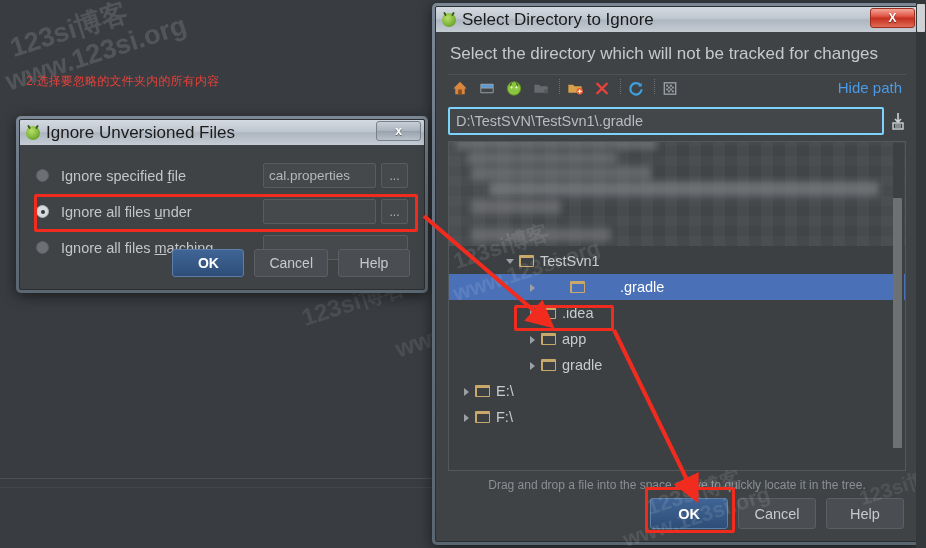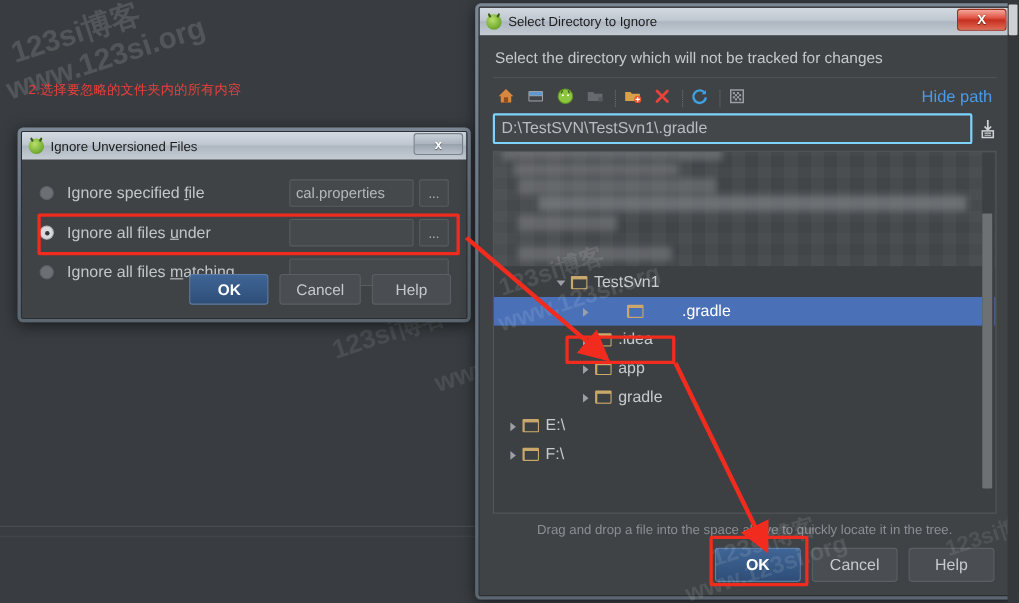--- a/index.html
+++ b/index.html
@@ -78,21 +78,21 @@
   }
   .titlebar {
     height: 25px;
     display: flex;
     align-items: center;
     background: linear-gradient(180deg, #d4dae1 0%, #bfc7d0 45%, #aeb7c1 52%, #c5ccd4 100%);
     position: relative;
     padding-left: 6px;
   }
   .title-text {
-    font-size: 12px;
+    font-size: 17px;
     color: #1b1b1b;
     margin-left: 6px;
     white-space: nowrap;
   }
   .close-btn {
     position: absolute;
     right: 3px; top: 1px;
     width: 45px; height: 20px;
     border-radius: 3px;
     display: flex; align-items: center; justify-content: center;
@@ -231,29 +231,29 @@
   
   #dlg-select { left: 432px; top: 3px; width: 490px; height: 542px; }
   #dlg-select .win-inner { background: #3f4346; }
 
   #select-body {
     height: calc(100% - 25px);
     padding: 10px 12px 0 12px;
     position: relative;
   }
   #select-heading {
-    font-size: 14px;
+    font-size: 17px;
     color: #c6c9cc;
     padding: 2px 2px 10px 2px;
     border-bottom: 1px solid #4e5255;
     white-space: nowrap;
   }
   #select-toolbar {
     display: flex;
-    align-items: flex-end;
+    align-items: flex-start;
     height: 30px;
     padding: 4px 2px;
     position: relative;
   }
   .tb-ico {
     width: 21px; height: 19px;
     margin-right: 6px;
     position: relative;
     cursor: pointer;
     flex: none;

